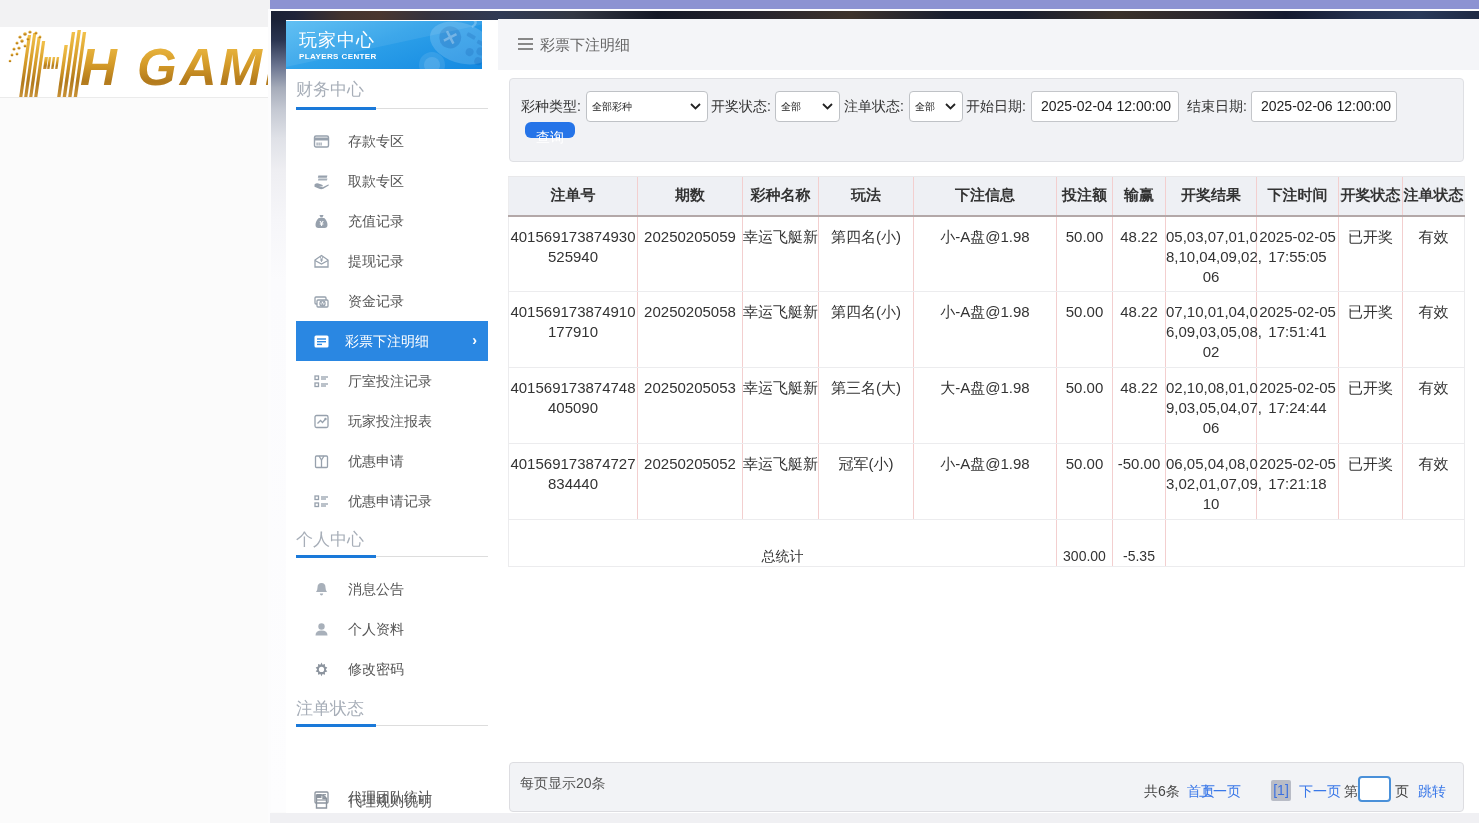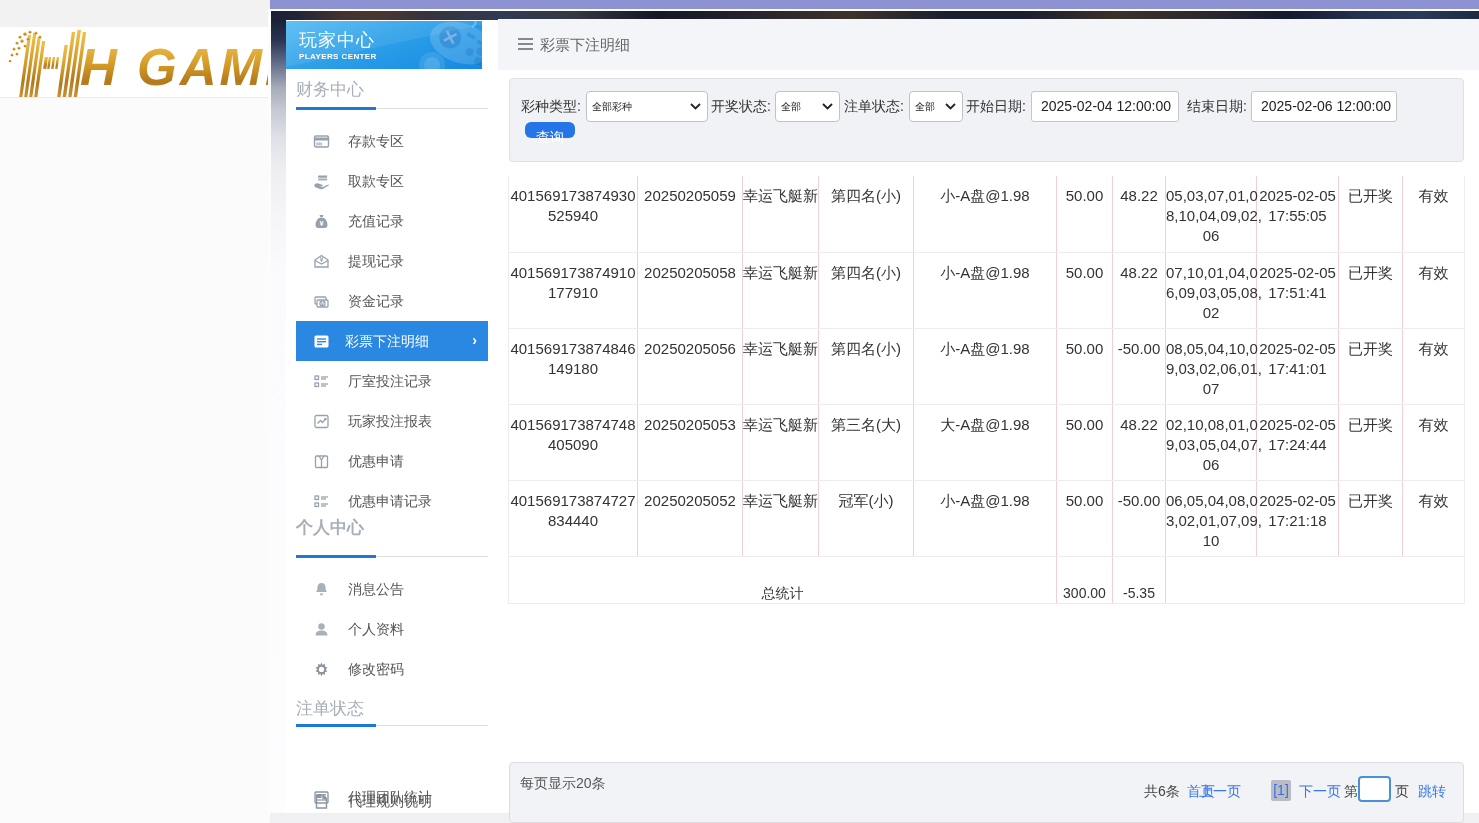--- a/index.html
+++ b/index.html
@@ -65,21 +65,21 @@
   border-bottom:1px solid #ececee; }
 #btable th + th, #btable td + td { border-left:1px solid #f3cfcf; }
 #btable th:first-child, #btable td:first-child { border-left:1px solid #ececee; }
 #btable th:last-child, #btable td:last-child { border-right:1px solid #ececee; }
 #btable tr.datarow { height:76px; }
 #btable tr.sumrow td { vertical-align:middle; padding:6px 0 0 0; font-size:14px; }
 #btable tr.sumrow1 { height:35px; }
 #btable tr.sumrow2 { height:40px; } #btable tr.sumrow2 td { padding-top:26px; }
 
 
-#pager { left:509px; top:762px; width:955px; height:61px; background:#f2f3f6;
+#pager { left:509px; top:762px; width:955px; height:50px; background:#f2f3f6;
   border:1px solid #dddde1; border-radius:4px; font-size:14px; color:#444; }
 #pager .lft { position:absolute; left:10px; top:12px; color:#555; }
 #pager .pi { position:absolute; top:20px; }
 #pager a { color:#3a78e8; text-decoration:none; }
 #pager .cur { position:absolute; left:761px; top:17px; width:20px; height:21px; background:#b9bcc6;
   color:#3a6fe0; border-radius:2px; text-align:center; line-height:21px; }
 #pager .jmp { position:absolute; left:848px; top:13px; width:33px; height:26px; background:#fff;
   border:2px solid #4a90d9; border-radius:4px; }
 </style>
 </head>
@@ -273,21 +273,21 @@
         <rect x="2" y="10" width="3.5" height="3.5"></rect>
   <line x1="8" y1="4" x2="15" y2="4"></line>
         <line x1="8" y1="6" x2="13" y2="6"></line>
   <line x1="8" y1="11" x2="15" y2="11"></line>
         <line x1="8" y1="13" x2="13" y2="13"></line>
       </g>
     </svg>
   <div class="mtx">优惠申请记录</div>
 </div>
 
-<div class="abs sectitle" style="top:516px;font-weight:bold;">个人中心</div>
+<div class="abs sectitle" style="top:528px;">个人中心</div>
 <div class="abs secline" style="top:556px;"></div>
 <div class="abs secblue" style="top:555px;"></div>
 <div class="abs mitem" style="top:569px;">
   <svg class="mic" viewBox="0 0 17 17">
       <g fill="#a8b0ba">
   <path d="M8.5 2 q4 0 4 4.5 q0 3 1.5 4.5 h-11 q1.5 -1.5 1.5 -4.5 q0 -4.5 4 -4.5 z"></path>
   <path d="M6.8 12.5 h3.4 q-0.3 2 -1.7 2 q-1.4 0 -1.7 -2 z"></path>
       </g>
     </svg>
   <div class="mtx">消息公告</div>
@@ -379,20 +379,33 @@
       <col style="width:95px">
 <col style="width:143px">
       <col style="width:56px">
       <col style="width:53px">
       <col style="width:91px">
 <col style="width:82px">
       <col style="width:64px">
       <col style="width:62px">
 </colgroup>
 <tbody>
+      <tr>
+        <th>注单号</th>
+        <th>期数</th>
+        <th>彩种名称</th>
+        <th>玩法</th>
+        <th>下注信息</th>
+        <th>投注额</th>
+        <th>输赢</th>
+        <th>开奖结果</th>
+        <th>下注时间</th>
+        <th>开奖状态</th>
+        <th>注单状态</th>
+      </tr>
 <tr class="datarow">
         <td>401569173874930<br>525940</td>
         <td>20250205059</td>
         <td>幸运飞艇新</td>
         <td>第四名(小)</td>
         <td>小-A盘@1.98</td>
         <td>50.00</td>
         <td>48.22</td>
         <td>05,03,07,01,0<br>8,10,04,09,02,<br>06</td>
         <td>2025-02-05<br>17:55:05</td>
@@ -406,33 +419,20 @@
         <td>第四名(小)</td>
         <td>小-A盘@1.98</td>
         <td>50.00</td>
         <td>48.22</td>
         <td>07,10,01,04,0<br>6,09,03,05,08,<br>02</td>
         <td>2025-02-05<br>17:51:41</td>
         <td>已开奖</td>
         <td>有效</td>
       </tr>
 <tr class="datarow">
-        <td>401569173874846<br>149180</td>
-        <td>20250205056</td>
-        <td>幸运飞艇新</td>
-        <td>第四名(小)</td>
-        <td>小-A盘@1.98</td>
-        <td>50.00</td>
-        <td>-50.00</td>
-        <td>08,05,04,10,0<br>9,03,02,06,01,<br>07</td>
-        <td>2025-02-05<br>17:41:01</td>
-        <td>已开奖</td>
-        <td>有效</td>
-      </tr>
-<tr class="datarow">
         <td>401569173874748<br>405090</td>
         <td>20250205053</td>
         <td>幸运飞艇新</td>
         <td>第三名(大)</td>
         <td>大-A盘@1.98</td>
         <td>50.00</td>
         <td>48.22</td>
         <td>02,10,08,01,0<br>9,03,05,04,07,<br>06</td>
         <td>2025-02-05<br>17:24:44</td>
         <td>已开奖</td>

